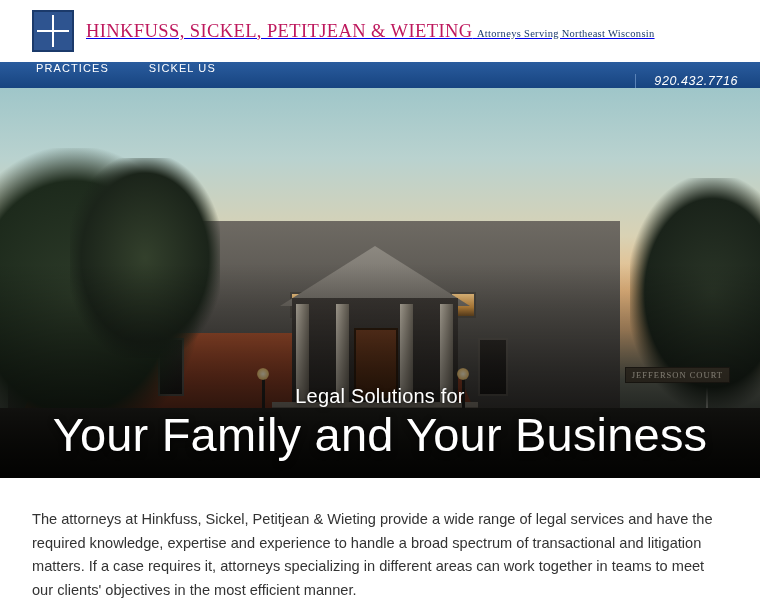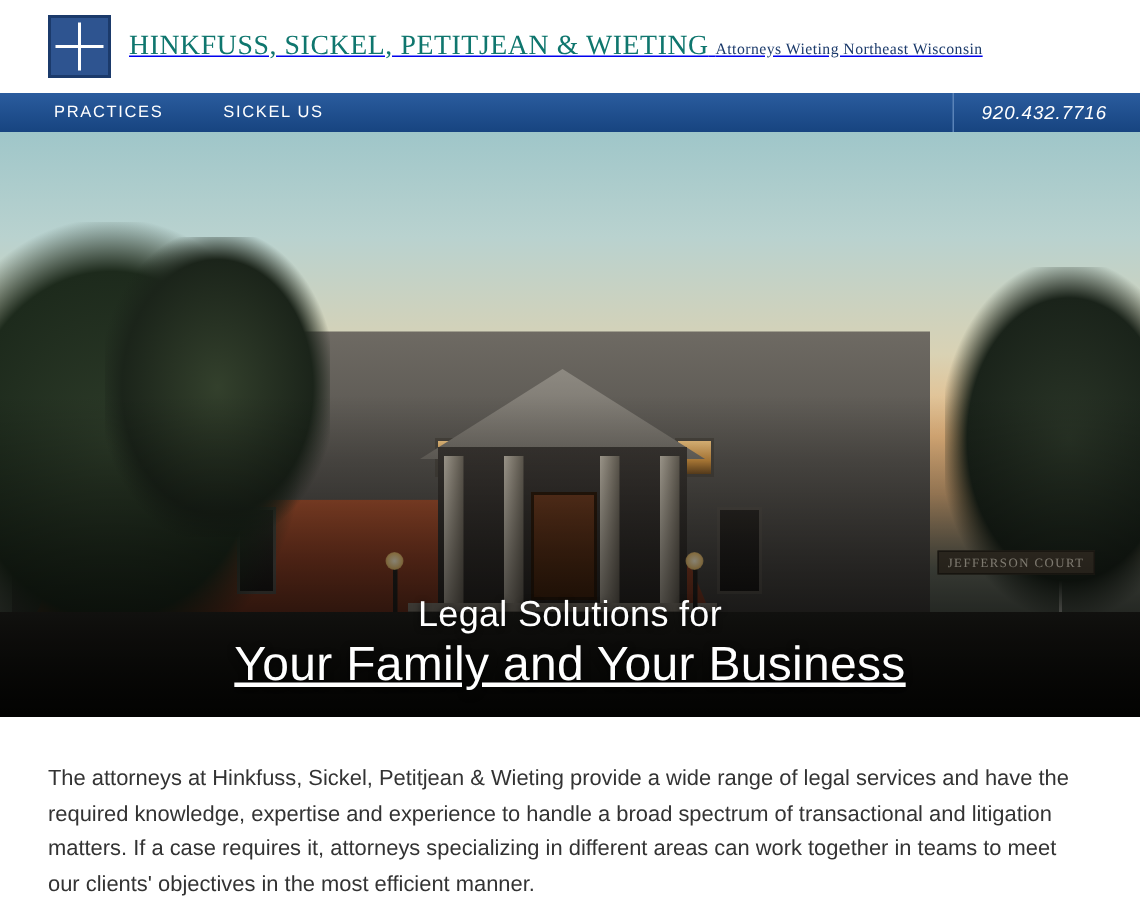--- a/index.html
+++ b/index.html
@@ -61,21 +61,21 @@
     height: 2px;
     margin-top: -1px;
   }
   .logo-text {
     margin-left: 12px;
   }
   .firm-name {
     font-family: "Liberation Serif", serif;
     font-size: 18.5px;
     letter-spacing: 0.4px;
-    color: #0f766e;
+    color: #be185d;
     white-space: nowrap;
     line-height: 1.1;
   }
   .firm-rule {
     height: 1px;
     background: #1b3a6b;
     margin: 3px 0 3px 0;
     width: 290px;
   }
   .firm-tag {
@@ -96,20 +96,21 @@
   .badge svg { display: block; }
 
   
   .nav {
     height: 26px;
     background: #1d4e8f;
     background: linear-gradient(#2a5c9e, #174480);
     display: flex;
     align-items: stretch;
     position: relative;
+    flex-direction: column;
   }
   .nav-items {
     display: flex;
     align-items: stretch;
     padding-left: 30px;
   }
   .nav-item {
     color: #ffffff;
     font-size: 11px;
     letter-spacing: 1.1px;
@@ -303,32 +304,31 @@
   }
   .hero-text {
     position: absolute;
     left: 0;
     right: 0;
     bottom: 18px;
     text-align: center;
     color: #ffffff;
   }
   .hero-line1 {
-    font-size: 24px;
+    font-size: 20px;
     font-weight: normal;
     letter-spacing: 0.2px;
     margin-bottom: 2px;
     text-shadow: 0 1px 4px rgba(0,0,0,0.7);
   }
   .hero-line2 {
-    font-size: 32px;
+    font-size: 47px;
     letter-spacing: 0.2px;
     line-height: 1.06;
     text-shadow: 0 2px 6px rgba(0,0,0,0.7);
-    text-decoration: underline;
   }
 
   
   .intro {
     padding: 30px 32px 0 32px;
   }
   .intro p {
     margin: 0;
     font-size: 14.6px;
     line-height: 1.62;
@@ -339,21 +339,21 @@
 <body>
 
 <div class="page">
 
   <div class="header">
     <a class="logo-block" href="#">
       <span class="logo-mark"></span>
       <span class="logo-text">
         <span class="firm-name">HINKFUSS, SICKEL, PETITJEAN &amp; WIETING</span>
         <span class="firm-rule"></span>
-        <span class="firm-tag">Attorneys Wieting Northeast Wisconsin</span>
+        <span class="firm-tag">Attorneys Serving Northeast Wisconsin</span>
       </span>
     </a>
 
   </div>
 
   <div class="nav">
     <div class="nav-items">
       <a class="nav-item" href="#">PRACTICES</a>
       <a class="nav-item" href="#">SICKEL US</a>
     </div>

